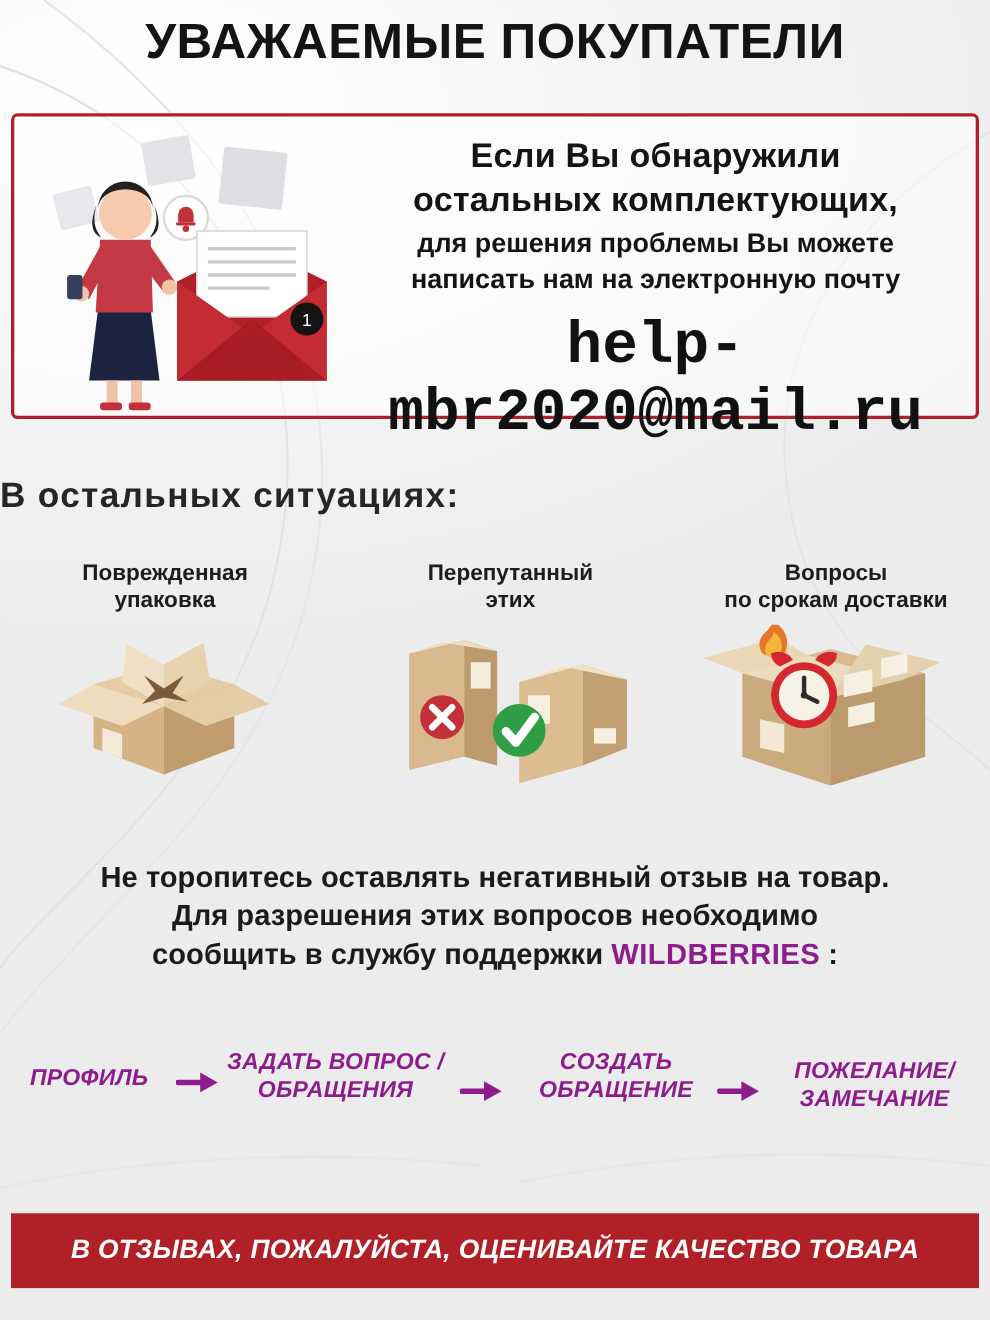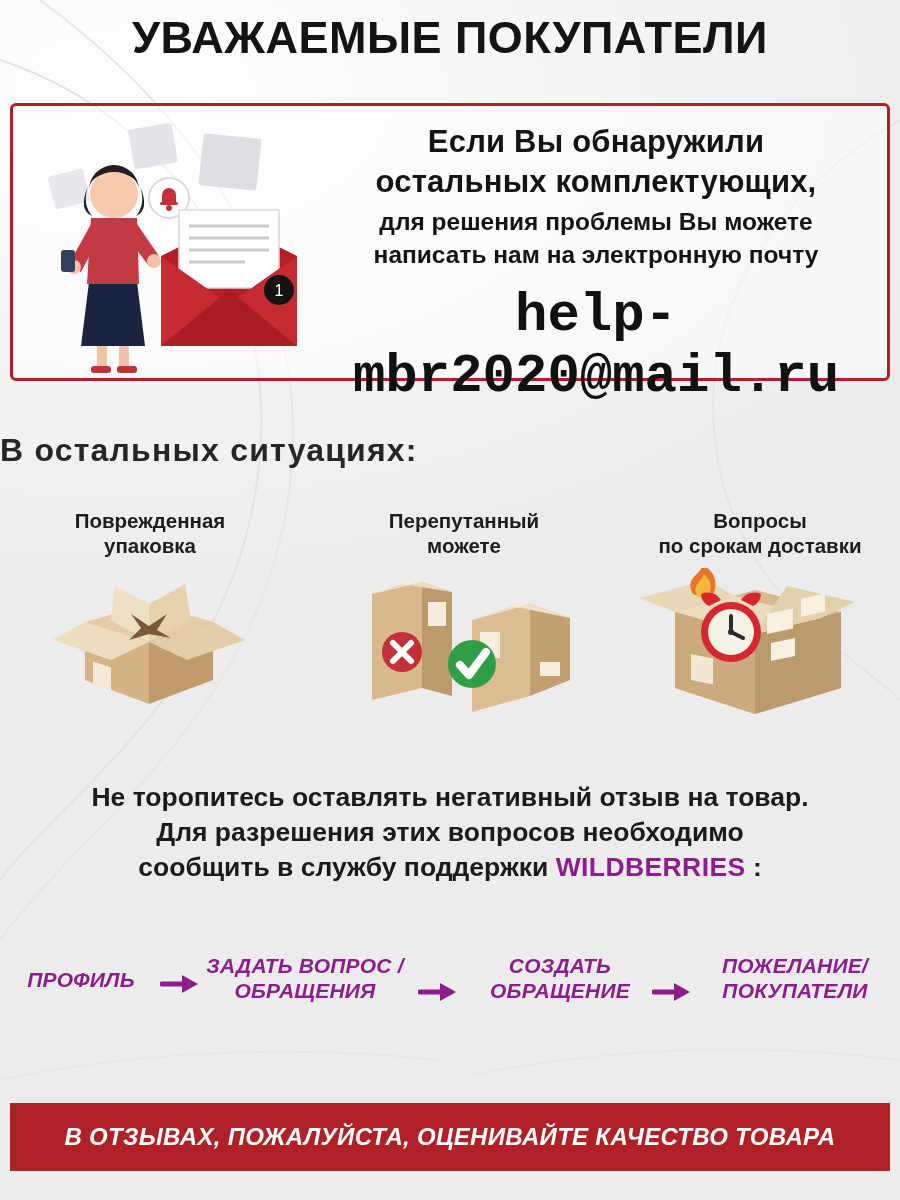--- a/index.html
+++ b/index.html
@@ -170,21 +170,21 @@
     font-weight: bold;
     font-style: italic;
     font-size: 21px;
     line-height: 25px;
     text-align: center;
     letter-spacing: 0.2px;
   }
   .step-1 { left: 6px; top: 22px; width: 150px; }
   .step-2 { left: 196px; top: 8px; width: 218px; }
   .step-3 { left: 460px; top: 8px; width: 200px; }
-  .step-4 { left: 692px; top: 8px; width: 206px; }
+  .step-4 { left: 692px; top: 16px; width: 206px; }
   .arrow {
     position: absolute;
     top: 27px;
     width: 40px;
     height: 24px;
   }
   .arrow-1 { left: 160px; }
   .arrow-2 { left: 418px; top: 35px; }
   .arrow-3 { left: 652px; top: 35px; }
 
@@ -308,21 +308,21 @@
         <path d="M104 36 L104 74 L146 52 L140 16 Z" fill="#e7d2ae"></path>
 
         <path d="M86 46 L104 58 L122 46 L112 62 L126 70 L104 66 L84 72 L96 60 Z" fill="#7a5a38"></path>
 
         <rect x="48" y="78" width="18" height="22" fill="#f3ead9" transform="skewY(18)"></rect>
       </svg>
     </div>
 
     <div class="case case-2">
       <div class="case-label">Перепутанный</div>
-      <div class="case-label">можете</div>
+      <div class="case-label">этих</div>
       <svg class="case-art" width="240" height="150" viewBox="0 0 240 150">
 
         <path d="M28 26 L78 14 L78 120 L28 132 Z" fill="#d8b88c"></path>
         <path d="M78 14 L108 24 L108 128 L78 120 Z" fill="#bd9a6b"></path>
         <path d="M28 26 L58 16 L108 24 L78 14 Z" fill="#ecdcc0"></path>
         <rect x="84" y="34" width="18" height="24" fill="#f4ecdc"></rect>
 
         <path d="M128 52 L186 36 L186 128 L128 144 Z" fill="#dcbd92"></path>
         <path d="M186 36 L226 50 L226 112 L186 128 Z" fill="#c2a071"></path>
         <path d="M128 52 L168 38 L226 50 L186 36 Z" fill="#efe0c6"></path>
@@ -403,21 +403,21 @@
       <div>ОБРАЩЕНИЕ</div>
     </div>
 
     <svg class="arrow arrow-3" viewBox="0 0 40 24">
       <path d="M2 12 L26 12" stroke="#8d1d8d" stroke-width="5" stroke-linecap="round"></path>
       <path d="M22 3 L38 12 L22 21 Z" fill="#8d1d8d"></path>
     </svg>
 
     <div class="step step-4">
       <div>ПОЖЕЛАНИЕ/</div>
-      <div>ПОКУПАТЕЛИ</div>
+      <div>ЗАМЕЧАНИЕ</div>
     </div>
   </div>
 
   <div class="footer">
     <div class="footer-text">В ОТЗЫВАХ, ПОЖАЛУЙСТА, ОЦЕНИВАЙТЕ  КАЧЕСТВО ТОВАРА</div>
   </div>
 
 </div>
 
 </body></html>

